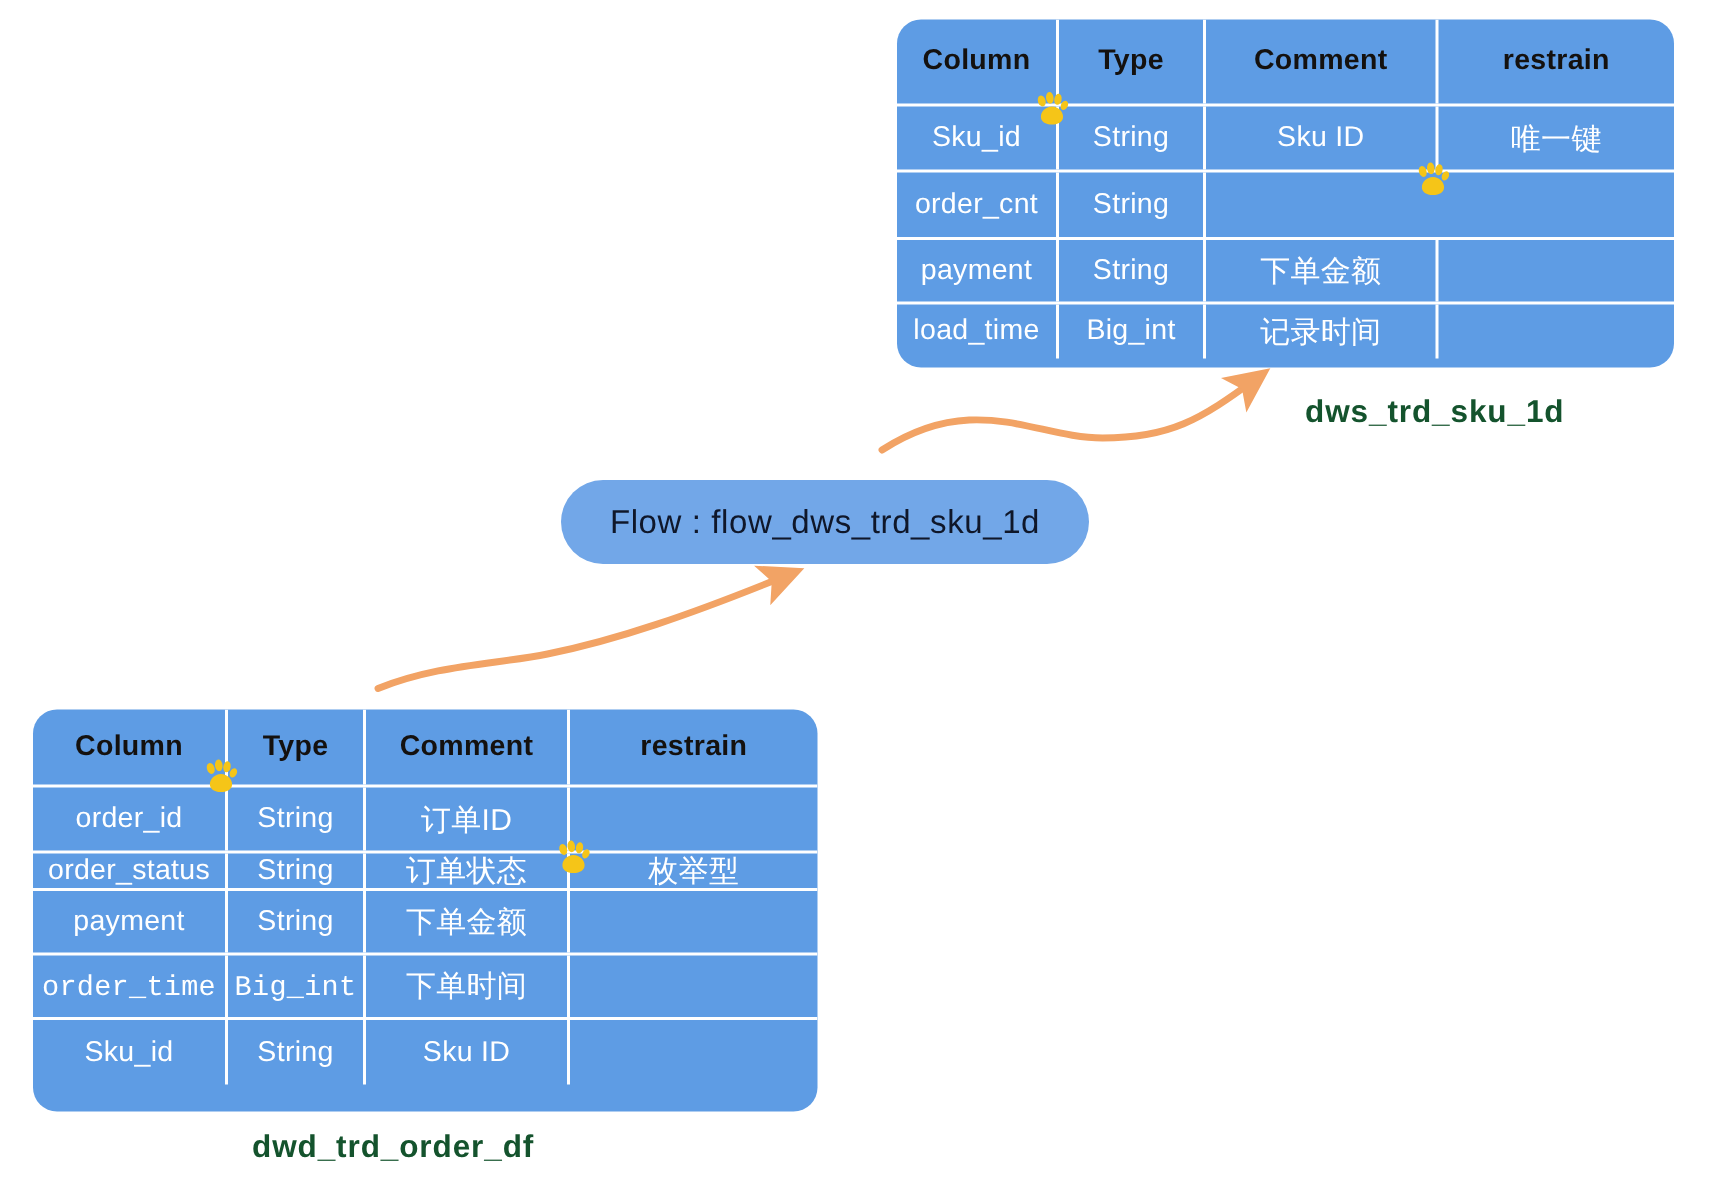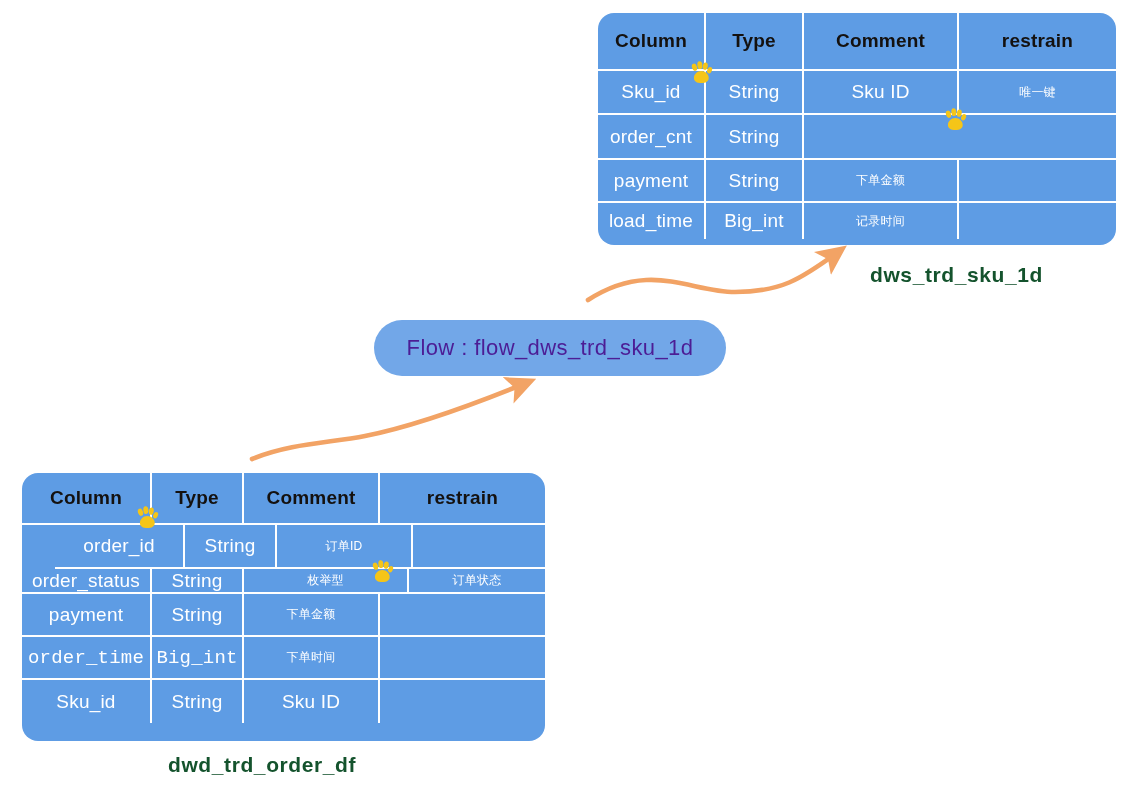--- a/index.html
+++ b/index.html
@@ -52,38 +52,38 @@
     padding: 11px 2px;
   }
   .er-cell:last-child { border-right: none; }
 
   .er-row.header .er-cell {
     color: #14110f;
     font-weight: bold;
     font-size: 19px;
   }
 
-  .cell-cn { font-size: 12px; }
+  .cell-cn { font-size: 20px; }
 
   
   #table-dws { left: 598px; top: 13px; width: 518px; height: 232px; }
   #table-dws .er-row.header { height: 58px; }
   #table-dws .er-row.r0 { height: 44px; }
   #table-dws .er-row.r1 { height: 45px; }
   #table-dws .er-row.r2 { height: 43px; }
   #table-dws .er-row.r3 { height: 36px; }
   #table-dws .c0 { width: 108px; }
   #table-dws .c1 { width: 98px; }
   #table-dws .c2 { width: 155px; }
   #table-dws .c3 { width: 157px; }
 
   
   #table-dwd { left: 22px; top: 473px; width: 523px; height: 268px; }
   #table-dwd .er-row.header { height: 52px; }
-  #table-dwd .er-row.r0 { height: 44px; margin-left: 33px; }
+  #table-dwd .er-row.r0 { height: 44px; }
   #table-dwd .er-row.r1 { height: 25px; }
   #table-dwd .er-row.r2 { height: 43px; }
   #table-dwd .er-row.r3 { height: 43px; font-family: Liberation Mono, monospace; }
   #table-dwd .er-row.r4 { height: 43px; }
   #table-dwd .c0 { width: 130px; }
   #table-dwd .c1 { width: 92px; }
   #table-dwd .c2 { width: 136px; }
   #table-dwd .c3 { width: 165px; }
 
   
@@ -105,21 +105,21 @@
     top: 320px;
     width: 352px;
     height: 56px;
     background: #72a7e8;
     border-radius: 28px;
     display: flex;
     align-items: center;
     justify-content: center;
   }
   #flow-label {
-    color: #4c1d95;
+    color: #0f172a;
     font-size: 22px;
     letter-spacing: 0.4px;
     white-space: nowrap;
   }
 
   
   #arrows {
     position: absolute;
     left: 0; top: 0;
     width: 1142px;
@@ -217,22 +217,22 @@
     </div>
     <div class="er-row r0">
       <div class="er-cell c0">order_id</div>
       <div class="er-cell c1">String</div>
       <div class="er-cell c2 cell-cn">订单ID</div>
       <div class="er-cell c3"></div>
     </div>
     <div class="er-row r1">
       <div class="er-cell c0">order_status</div>
       <div class="er-cell c1">String</div>
+      <div class="er-cell c2 cell-cn">订单状态</div>
       <div class="er-cell c3 cell-cn">枚举型</div>
-      <div class="er-cell c2 cell-cn">订单状态</div>
     </div>
     <div class="er-row r2">
       <div class="er-cell c0">payment</div>
       <div class="er-cell c1">String</div>
       <div class="er-cell c2 cell-cn">下单金额</div>
       <div class="er-cell c3"></div>
     </div>
     <div class="er-row r3">
       <div class="er-cell c0">order_time</div>
       <div class="er-cell c1">Big_int</div>

